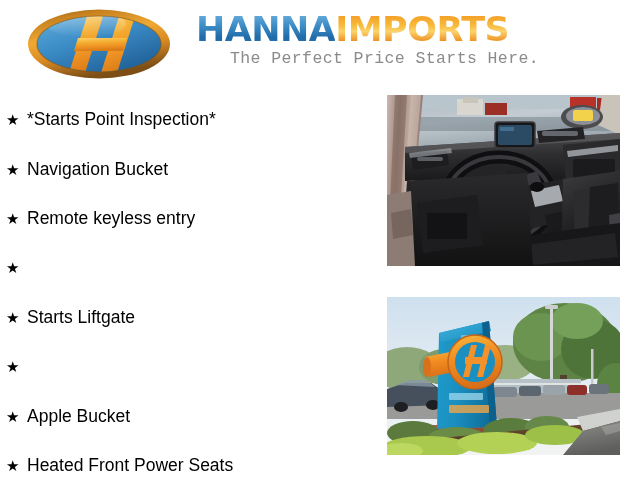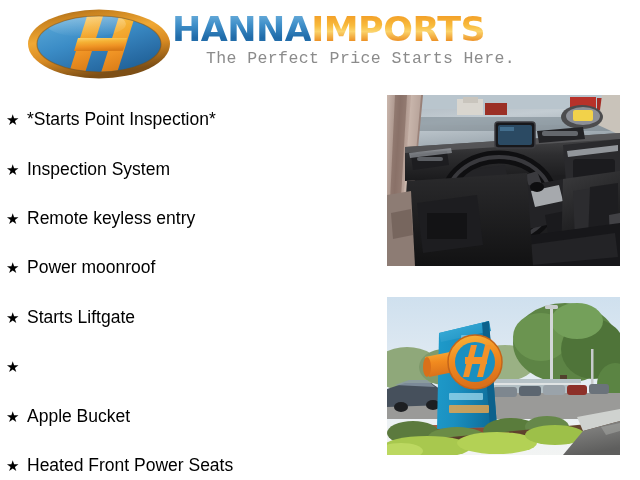--- a/index.html
+++ b/index.html
@@ -32,21 +32,21 @@
   }
   #logo-emblem {
     width: 146px;
     height: 72px;
     flex: 0 0 auto;
     position: relative;
   }
   #logo-emblem svg { display: block; }
 
   #logo-wordmark-block {
-    margin-left: 0;
+    margin-left: 24px;
     margin-top: 5px;
     position: relative;
   }
   #wordmark {
     font-family: "DejaVu Sans", sans-serif;
     font-size: 33px;
     font-weight: bold;
     letter-spacing: -0.5px;
     line-height: 1;
     white-space: nowrap;
@@ -182,29 +182,28 @@
   </div>
 </div>
 
 <ul id="feature-list">
   <li class="feature-item">
     <span class="feature-star">★</span>
     <span class="feature-label">*Starts Point Inspection*</span>
   </li>
   <li class="feature-item">
     <span class="feature-star">★</span>
-    <span class="feature-label">Inspection System</span>
+    <span class="feature-label">Navigation Bucket</span>
   </li>
   <li class="feature-item">
     <span class="feature-star">★</span>
     <span class="feature-label">Remote keyless entry</span>
   </li>
   <li class="feature-item">
     <span class="feature-star">★</span>
-    <span class="feature-label">Power moonroof</span>
   </li>
   <li class="feature-item">
     <span class="feature-star">★</span>
     <span class="feature-label">Starts Liftgate</span>
   </li>
   <li class="feature-item">
     <span class="feature-star">★</span>
   </li>
   <li class="feature-item">
     <span class="feature-star">★</span>

